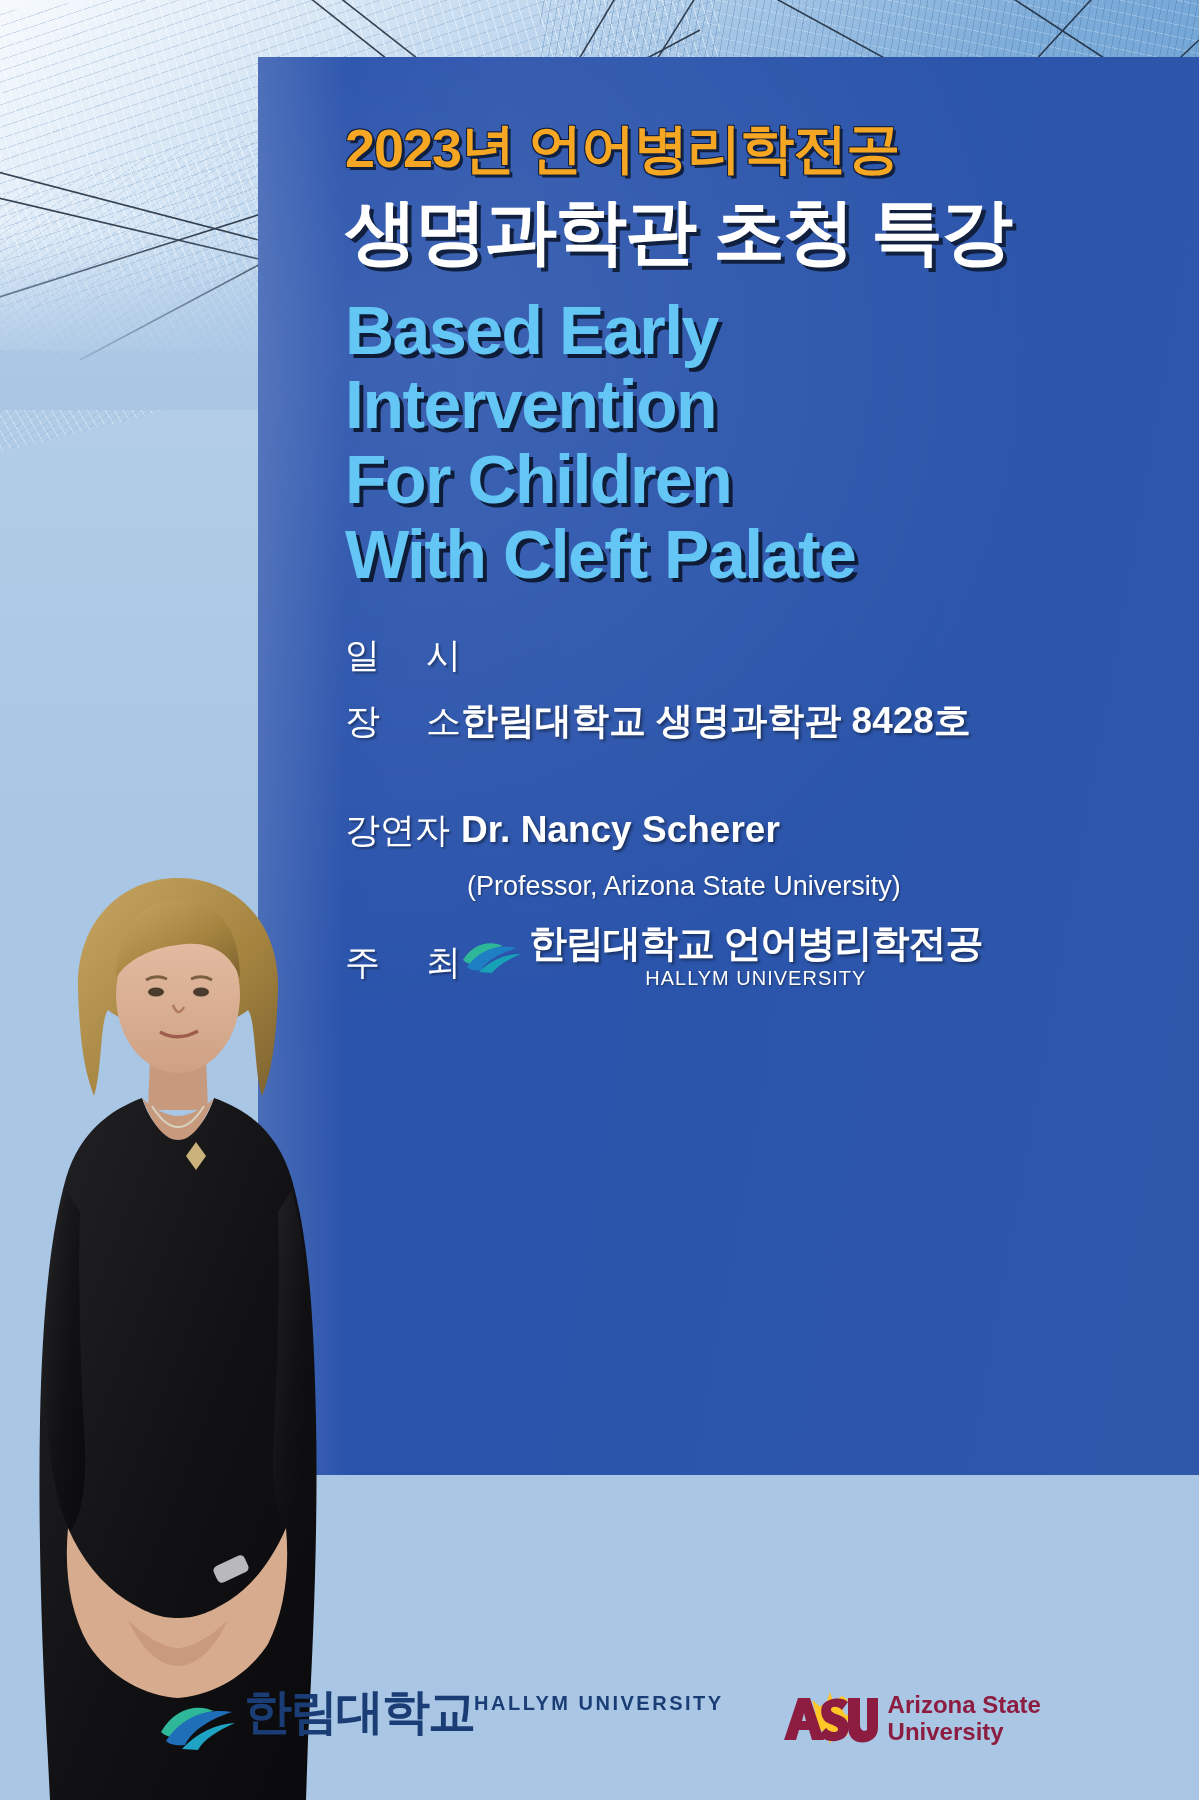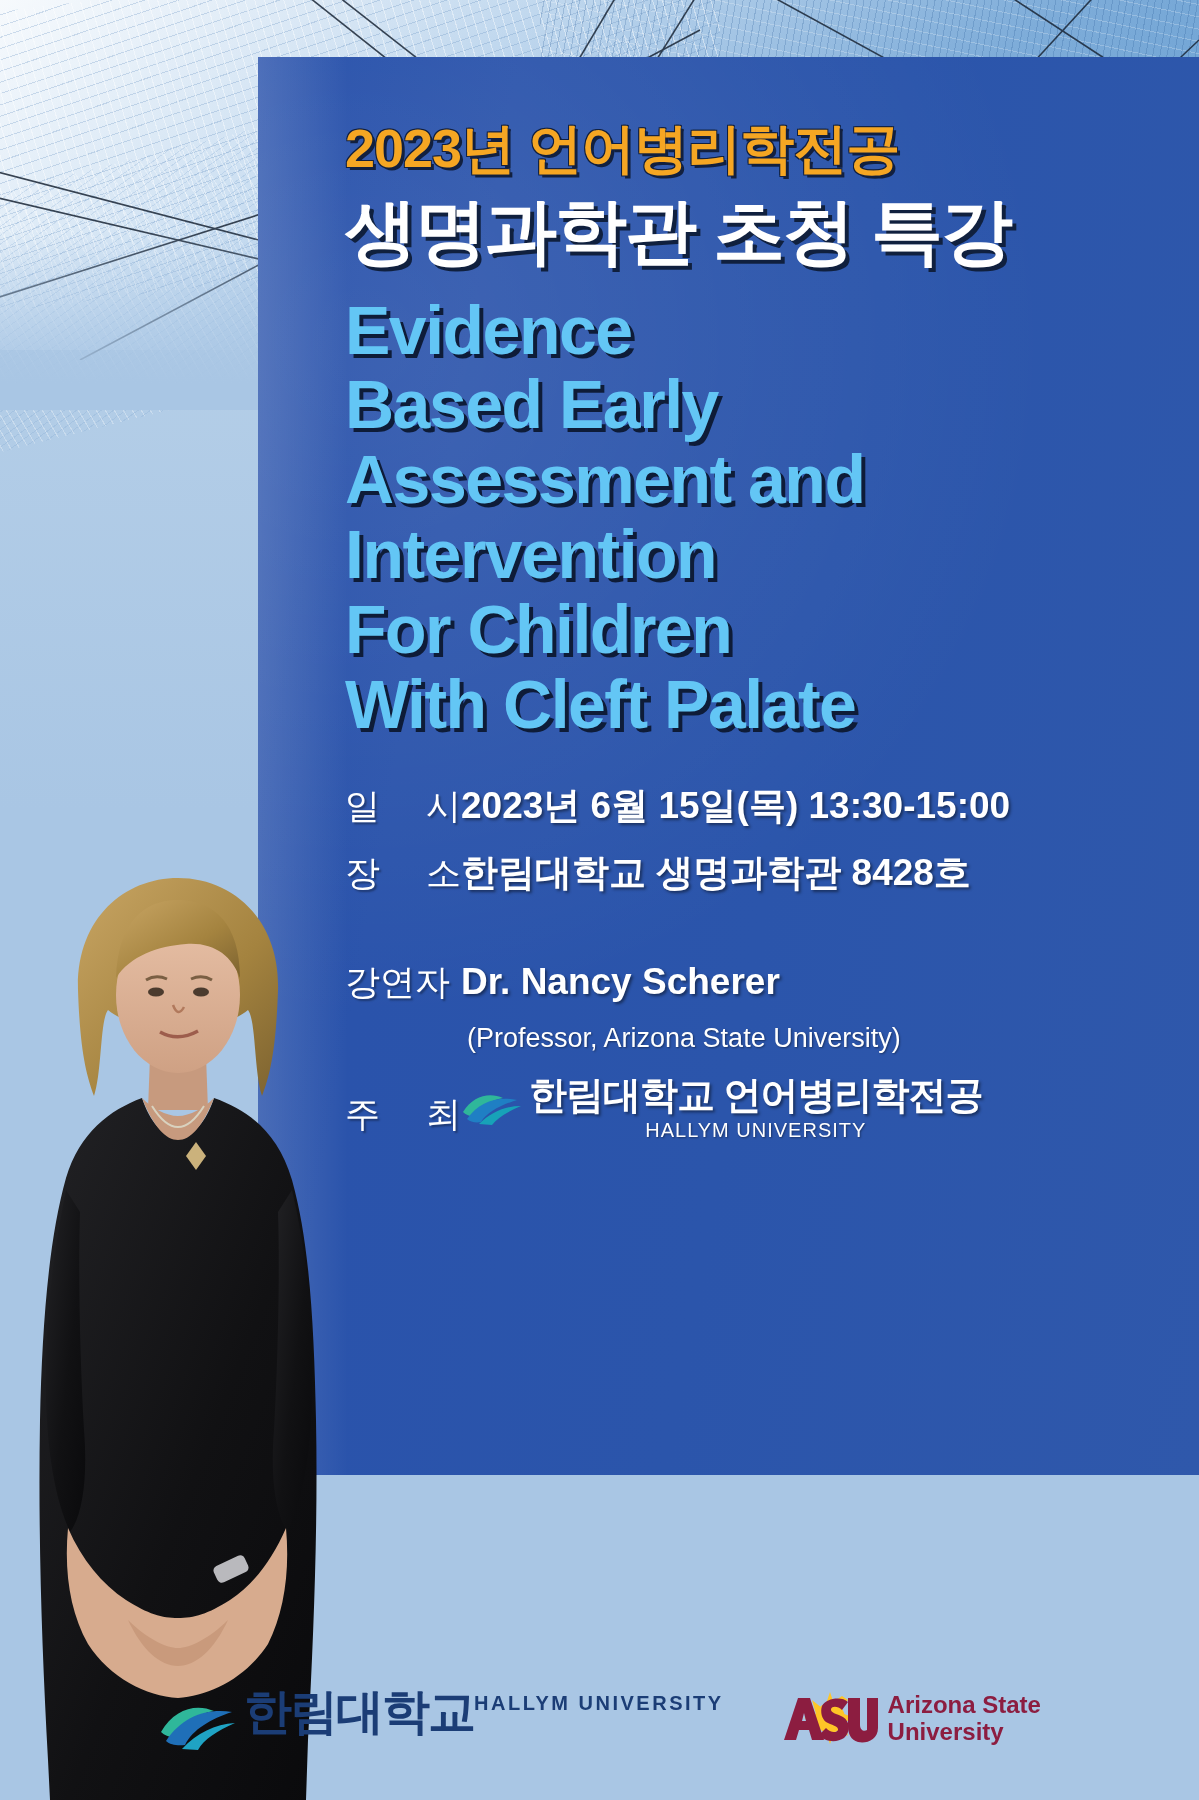--- a/index.html
+++ b/index.html
@@ -234,36 +234,33 @@
       <rect x="196" y="700" width="34" height="18" rx="5" fill="#b9b9bd" transform="rotate(-25 213 709)"></rect>
     </svg>
   </div>
 
   <div class="content">
 
     <div class="kicker">2023년 언어병리학전공</div>
     <div class="headline">생명과학관 초청 특강</div>
 
     <div class="title-en">
-      <div>Evidence</div>
       <div>Based Early</div>
-      <div>Assessment and</div>
       <div>Intervention</div>
       <div>For Children</div>
       <div>With Cleft Palate</div>
     </div>
 
     <div class="details">
 
       <div class="row">
         <div class="lbl">
           <span>일</span>
           <span>시</span>
         </div>
-        <div class="val">2023년 6월 15일(목) 13:30-15:00</div>
       </div>
 
       <div class="row">
         <div class="lbl">
           <span>장</span>
           <span>소</span>
         </div>
         <div class="val">한림대학교 생명과학관 8428호</div>
       </div>
 

